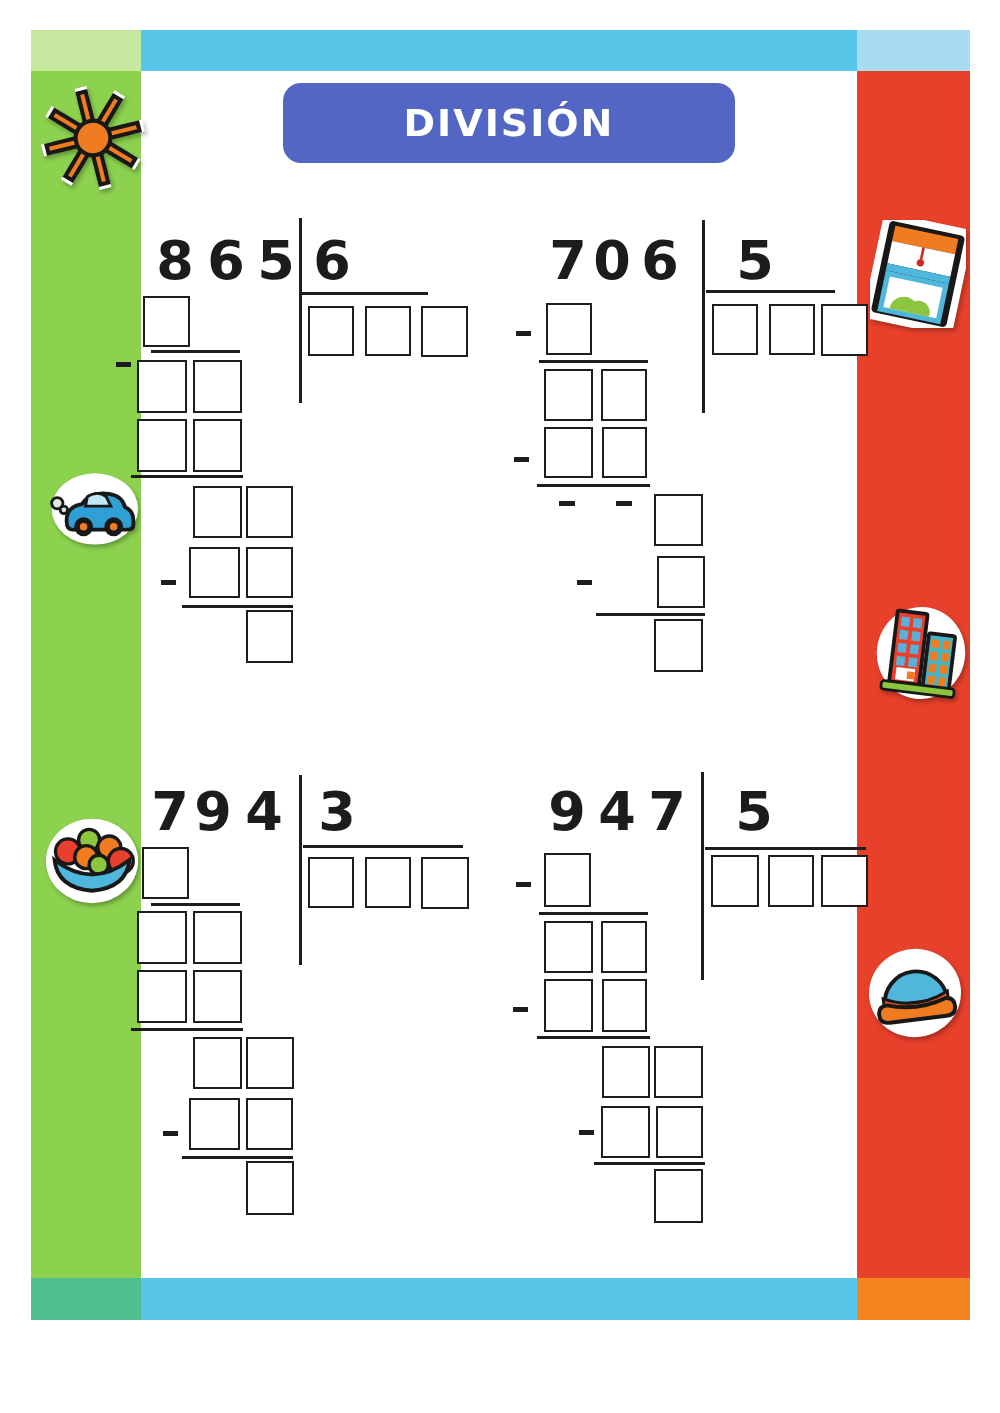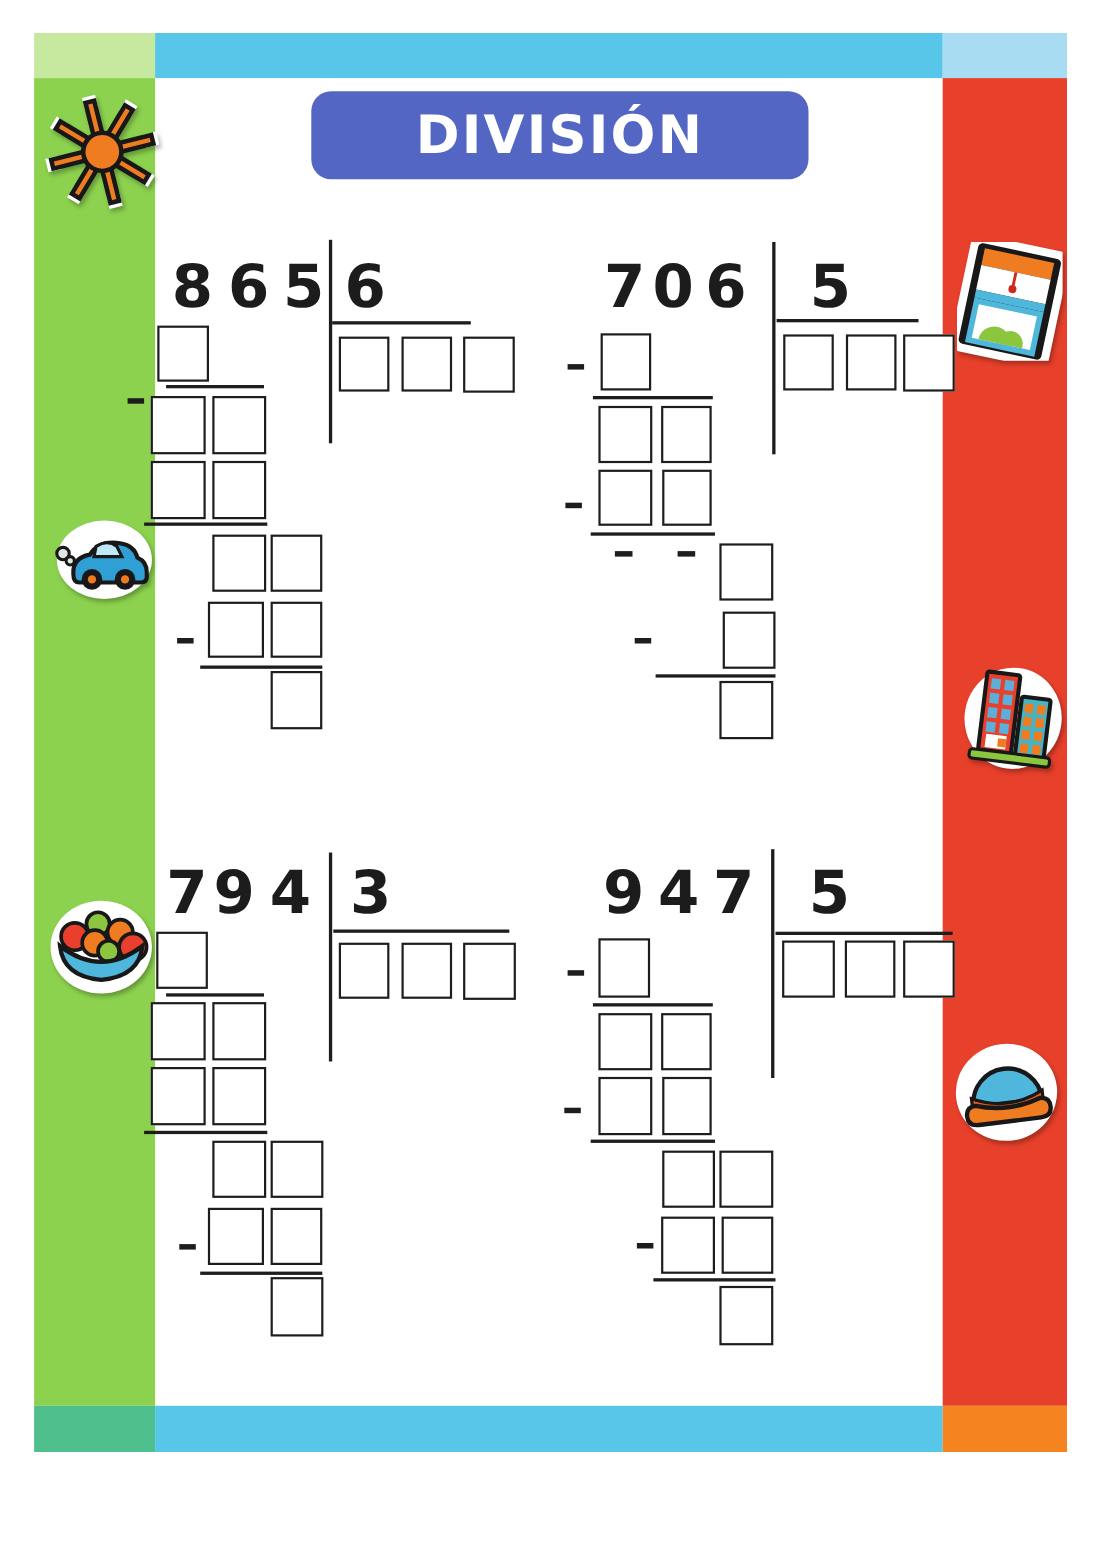--- a/index.html
+++ b/index.html
@@ -7,21 +7,21 @@
          font-family:"DejaVu Sans",sans-serif;}
   .band{position:absolute;z-index:1;}
   .bx{position:absolute;background:#ffffff;border:2px solid #1d1d1d;z-index:2;box-sizing:border-box;}
   .ln{position:absolute;background:#1d1d1d;height:3px;z-index:2;}
   .vln{position:absolute;background:#1d1d1d;width:3px;z-index:2;}
   .mn{position:absolute;background:#1d1d1d;height:5px;width:15px;z-index:2;}
   .dg{position:absolute;width:44px;text-align:center;z-index:2;color:#1c1c1c;
       font-family:"DejaVu Sans",sans-serif;font-weight:bold;font-size:54px;line-height:48px;}
   .title-box{position:absolute;left:283px;top:83px;width:452px;height:80px;background:#5466c4;
       border-radius:18px;display:flex;align-items:center;justify-content:center;z-index:2;}
-  .title-box span{color:#ffffff;font-weight:bold;font-size:48px;letter-spacing:2px;
+  .title-box span{color:#ffffff;font-weight:bold;font-size:38px;letter-spacing:2px;
       font-family:"DejaVu Sans",sans-serif;}
   .sticker{position:absolute;z-index:3;filter:drop-shadow(2px 3px 2px rgba(0,0,0,0.28));}
 </style>
 </head>
 <body>
 
 <div class="sheet">
 
   <div class="band" style="left:31px;top:30px;width:110px;height:41px;background:#c6e99f;"></div>
   <div class="band" style="left:141px;top:30px;width:716px;height:41px;background:#57c6e9;"></div>

